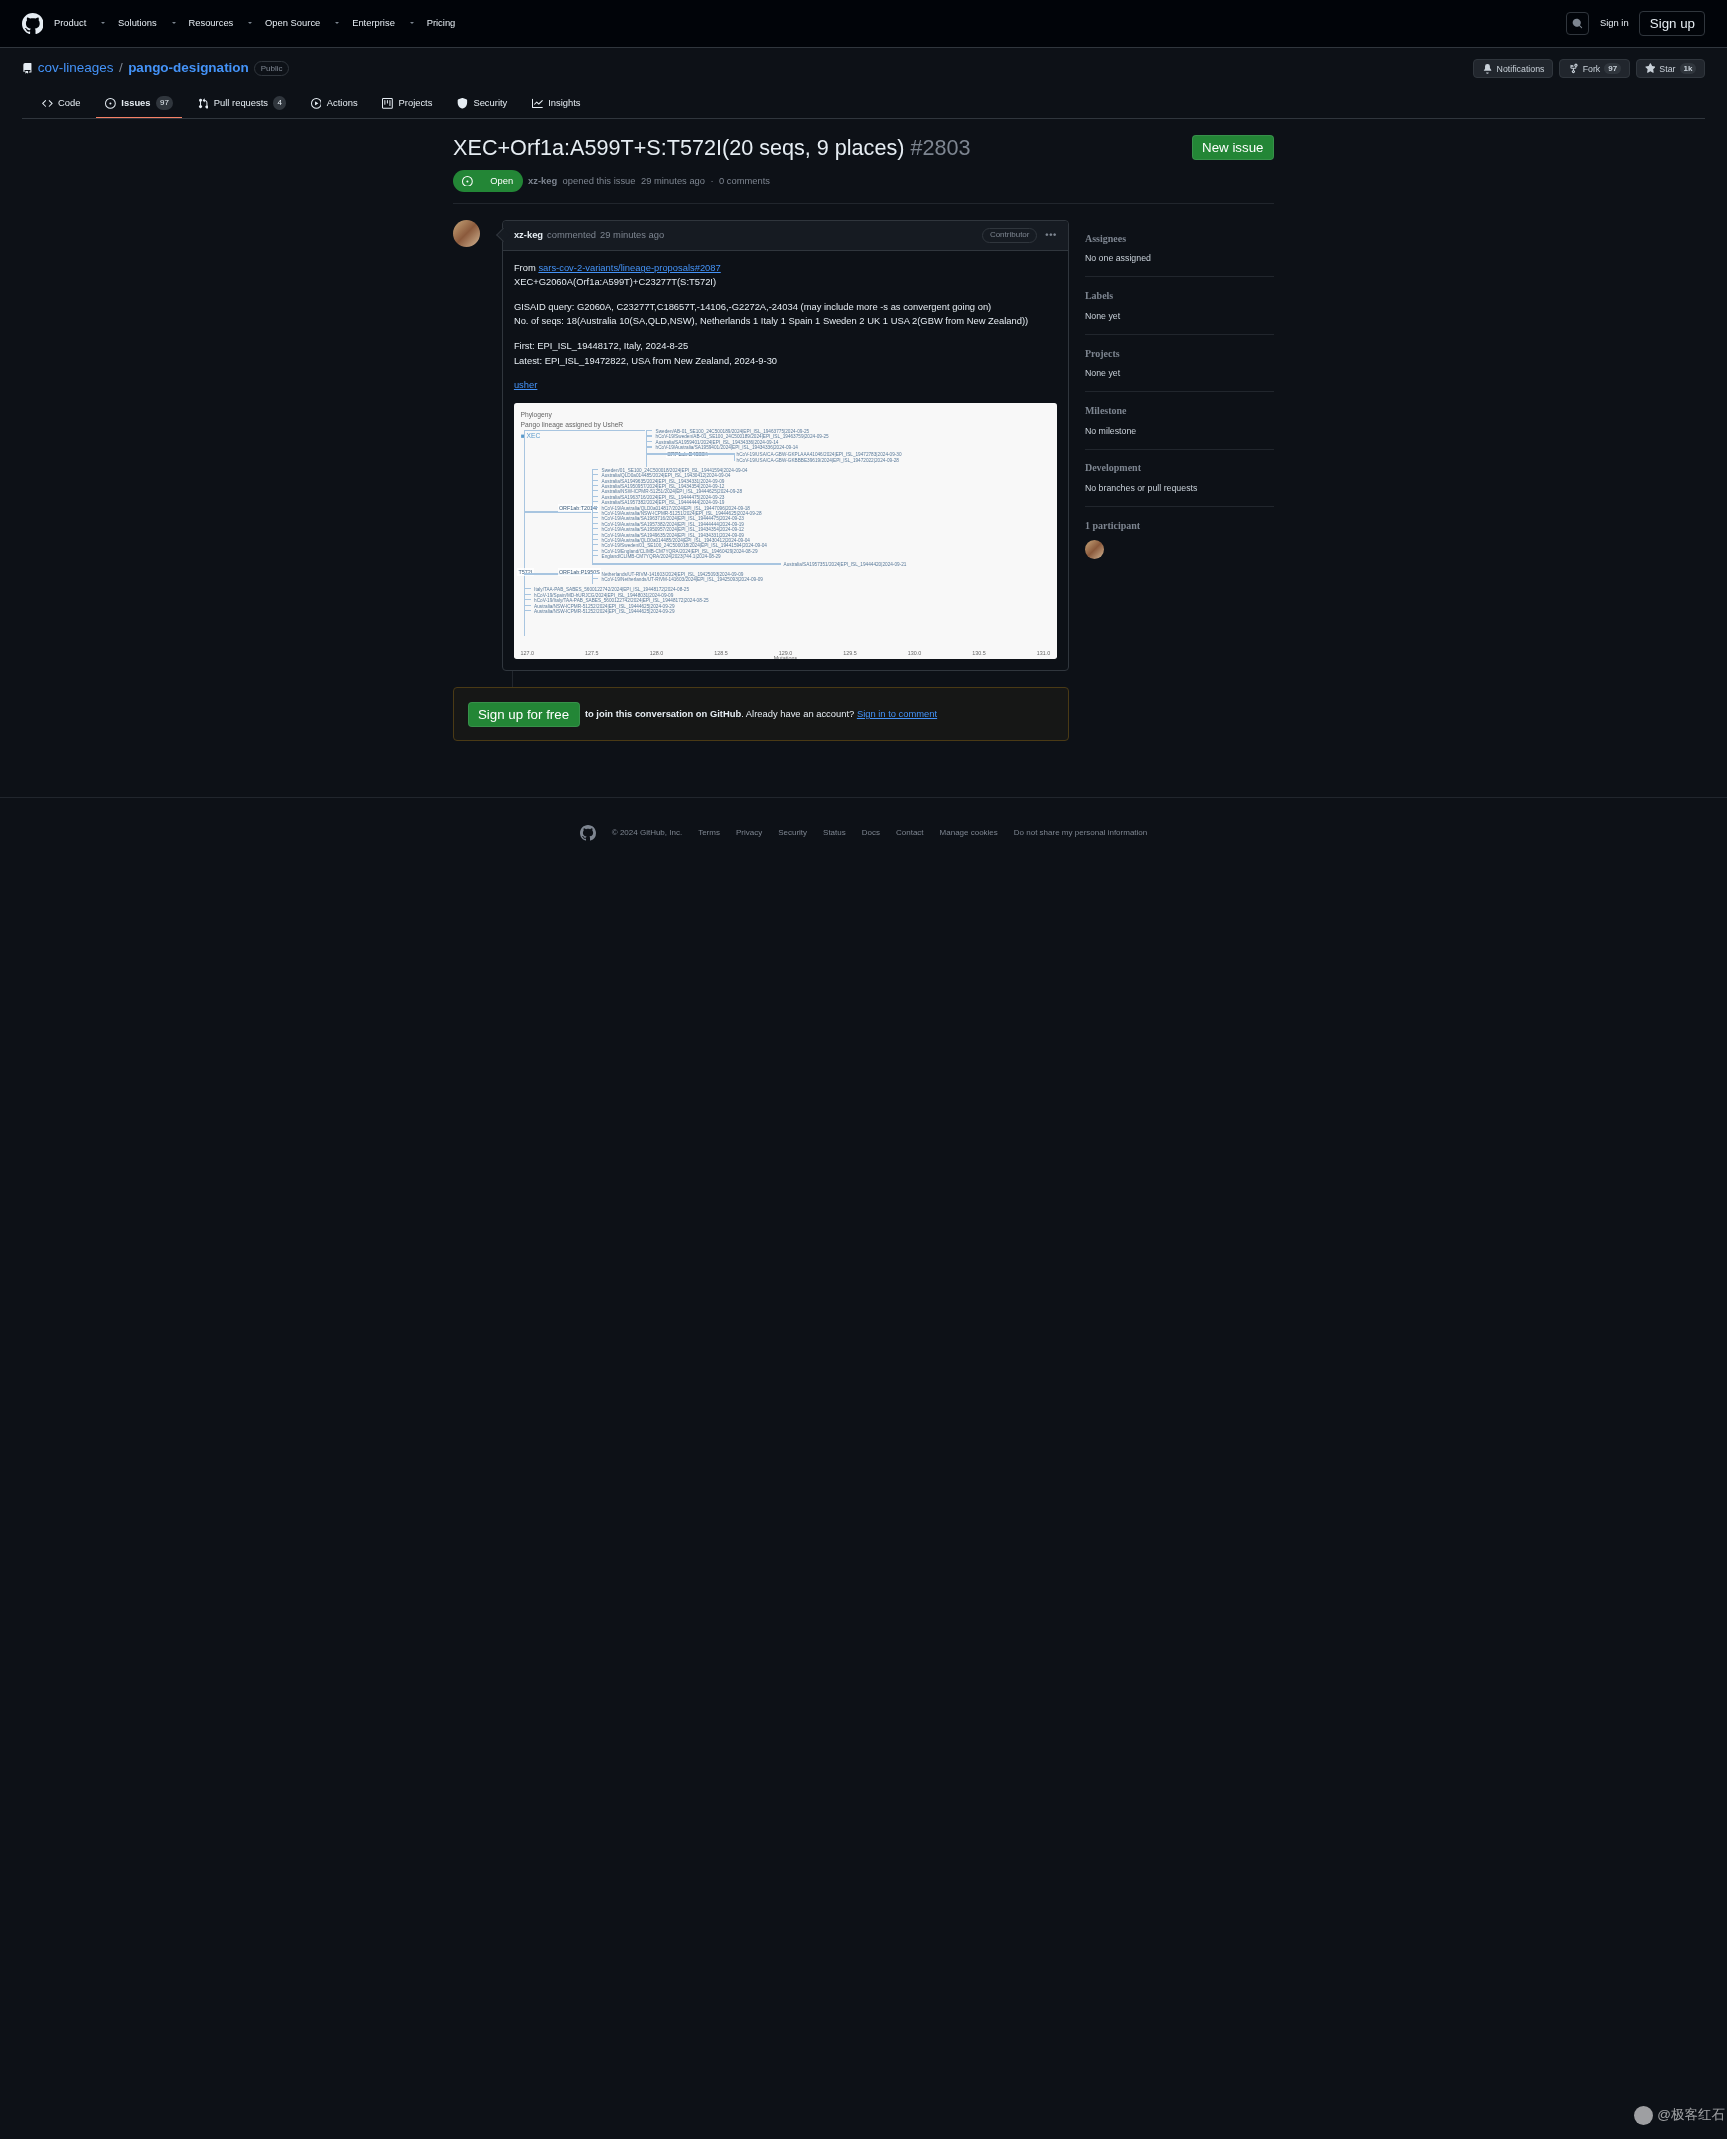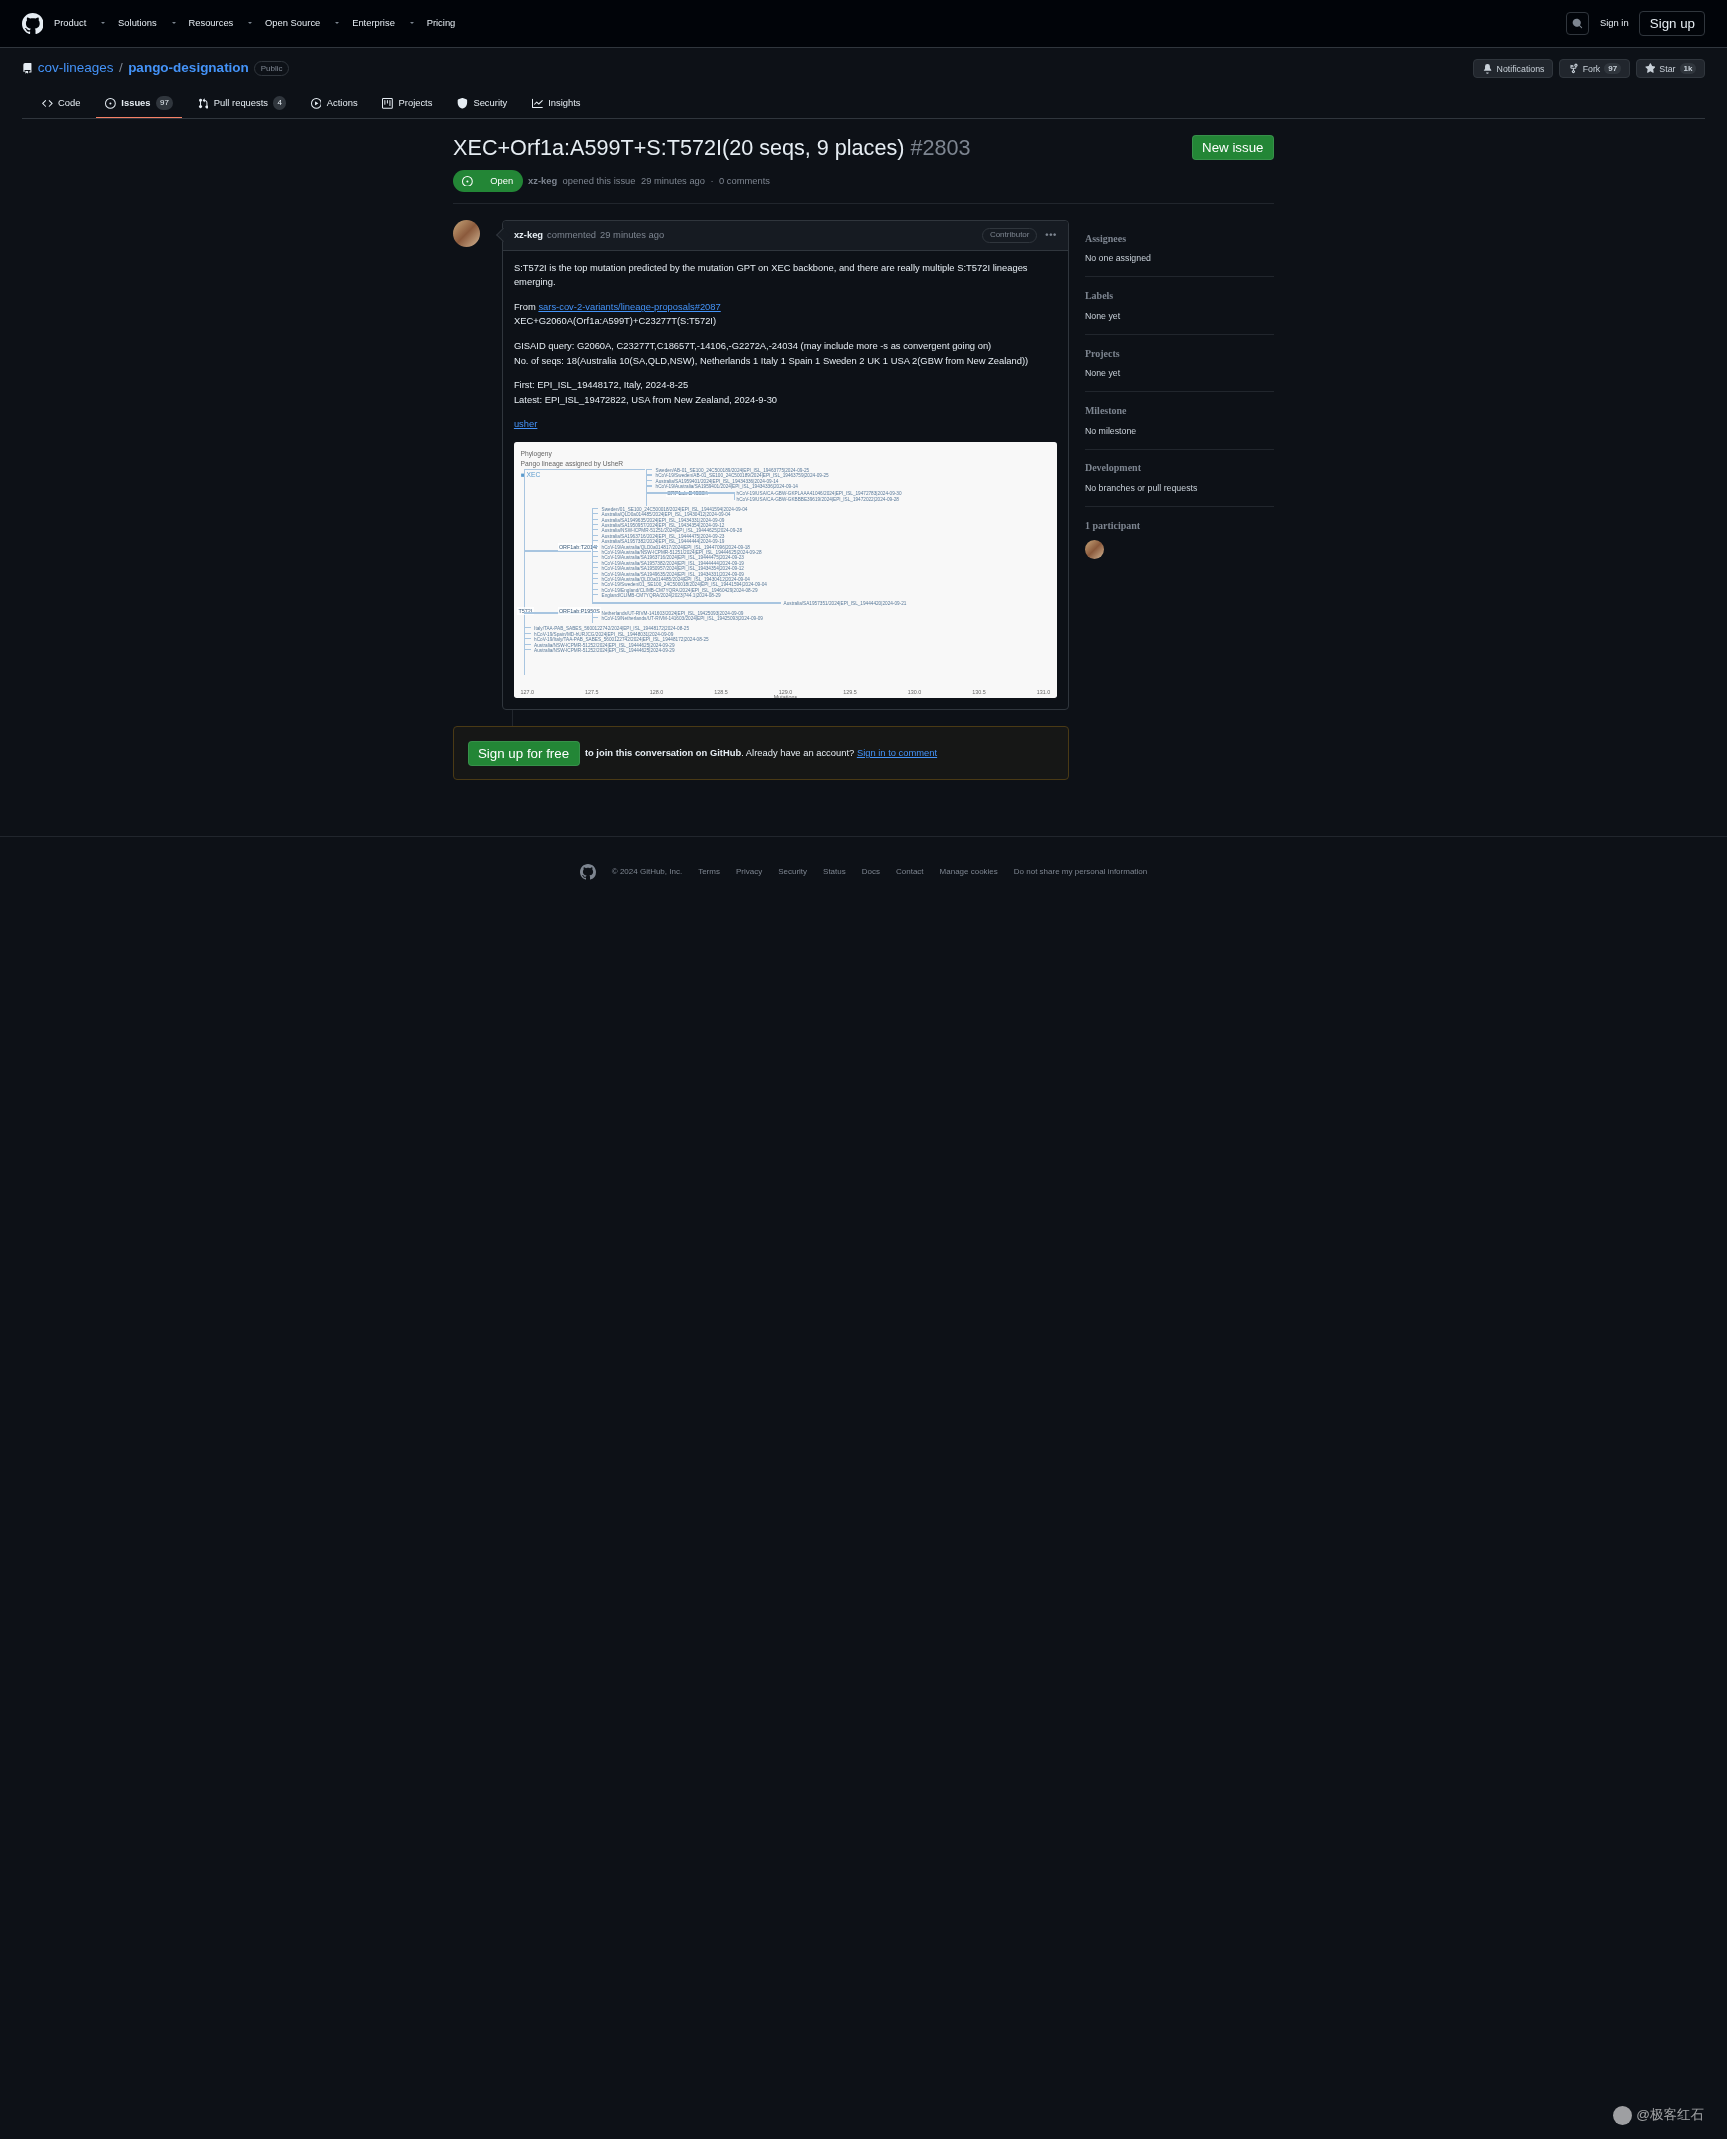--- a/index.html
+++ b/index.html
@@ -255,21 +255,21 @@
   gap: 16px;
   color: #7d8590;
   font-size: 8px;
   justify-content: center;
   flex-wrap: wrap;
 }
 .footer a { color: #7d8590; cursor: pointer; }
 .watermark {
   position: fixed;
   bottom: 13.5px;
-  right: 23px;
+  right: 2px;
   color: rgba(255,255,255,0.6);
   font-size: 13.5px;
   display: flex;
   align-items: center;
   gap: 4px;
 }
 .weibo-icon {
   width: 19px; height: 19px;
   border-radius: 50%;
   background: rgba(255,255,255,0.6);
@@ -448,21 +448,20 @@
               <a class="author-link" style="color:#e6edf3">xz-keg</a>
               <span>commented</span>
               <span>29 minutes ago</span>
             </div>
             <div class="right">
               <span class="contributor-badge">Contributor</span>
               <span class="kebab">•••</span>
             </div>
           </div>
           <div class="comment-body">
-            <p>S:T572I is the top mutation predicted by the mutation GPT on XEC backbone, and there are really multiple S:T572I lineages emerging.</p>
             <p><span>From </span><a>sars-cov-2-variants/lineage-proposals#2087</a><br><span>XEC+G2060A(Orf1a:A599T)+C23277T(S:T572I)</span></p>
             <p><span>GISAID query: G2060A, C23277T,C18657T,-14106,-G2272A,-24034 (may include more -s as convergent going on)</span><br><span>No. of seqs: 18(Australia 10(SA,QLD,NSW), Netherlands 1 Italy 1 Spain 1 Sweden 2 UK 1 USA 2(GBW from New Zealand))</span></p>
             <p><span>First: EPI_ISL_19448172, Italy, 2024-8-25</span><br><span>Latest: EPI_ISL_19472822, USA from New Zealand, 2024-9-30</span></p>
             <p><a>usher</a></p>
             <div class="phylo-image">
               <div class="phylo-header">
                 <div>
                   <div>Phylogeny</div>
                   <div>Pango lineage assigned by UsheR</div>
                   <div style="color:#5a9acc; margin-top:1.3px">■ <span>XEC</span></div>

